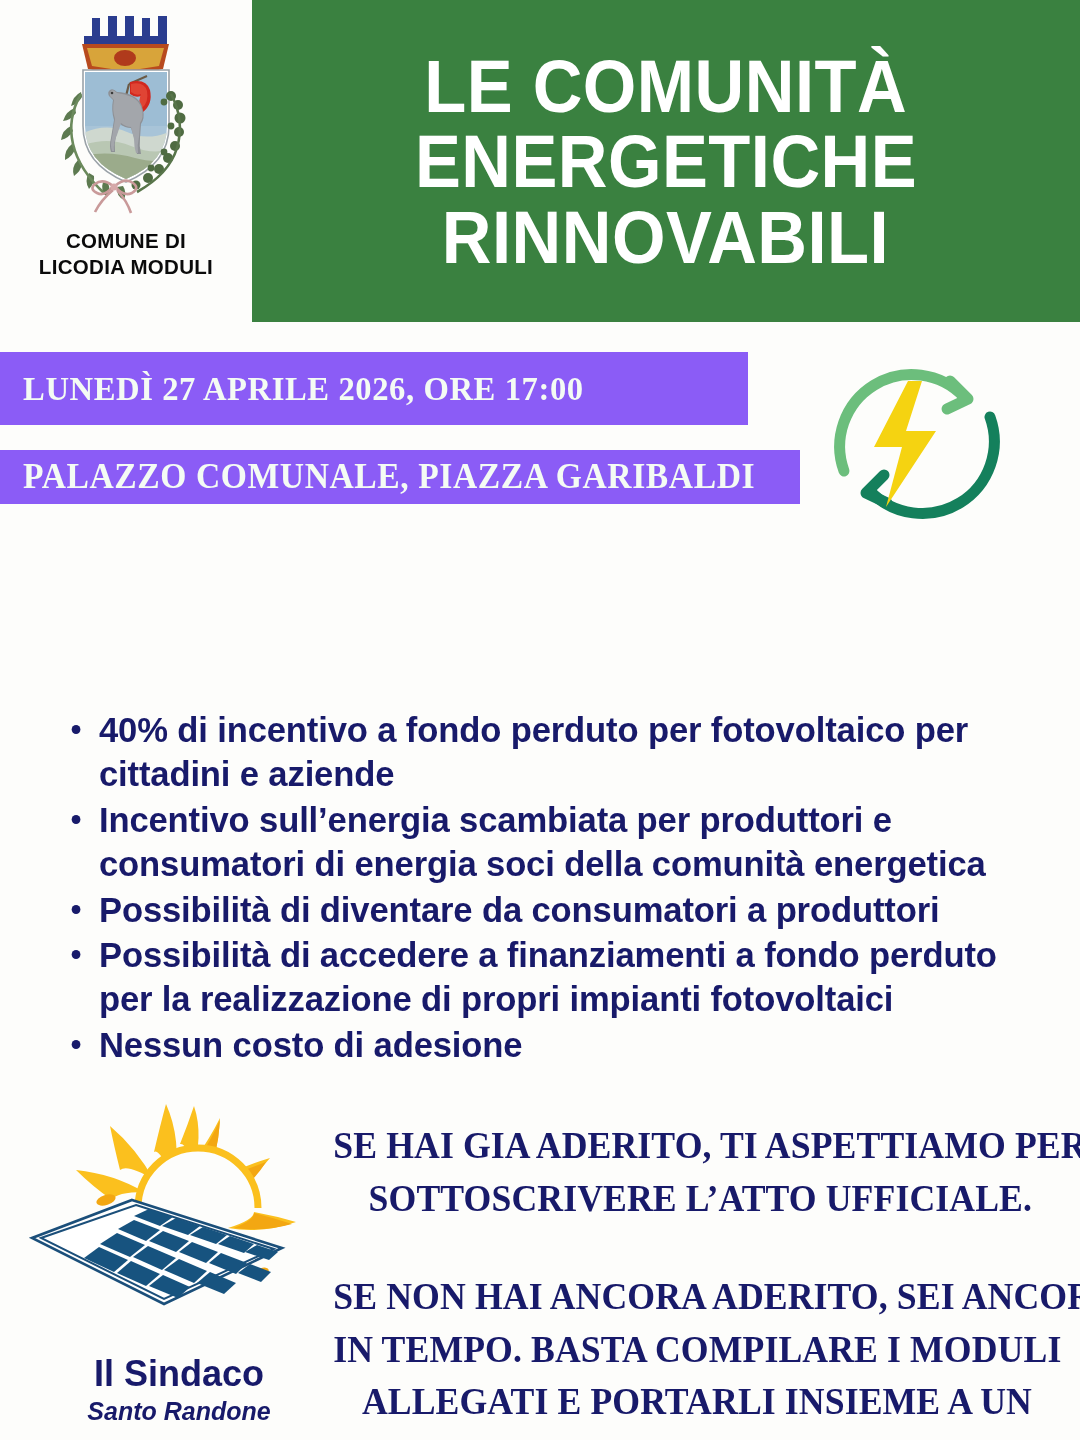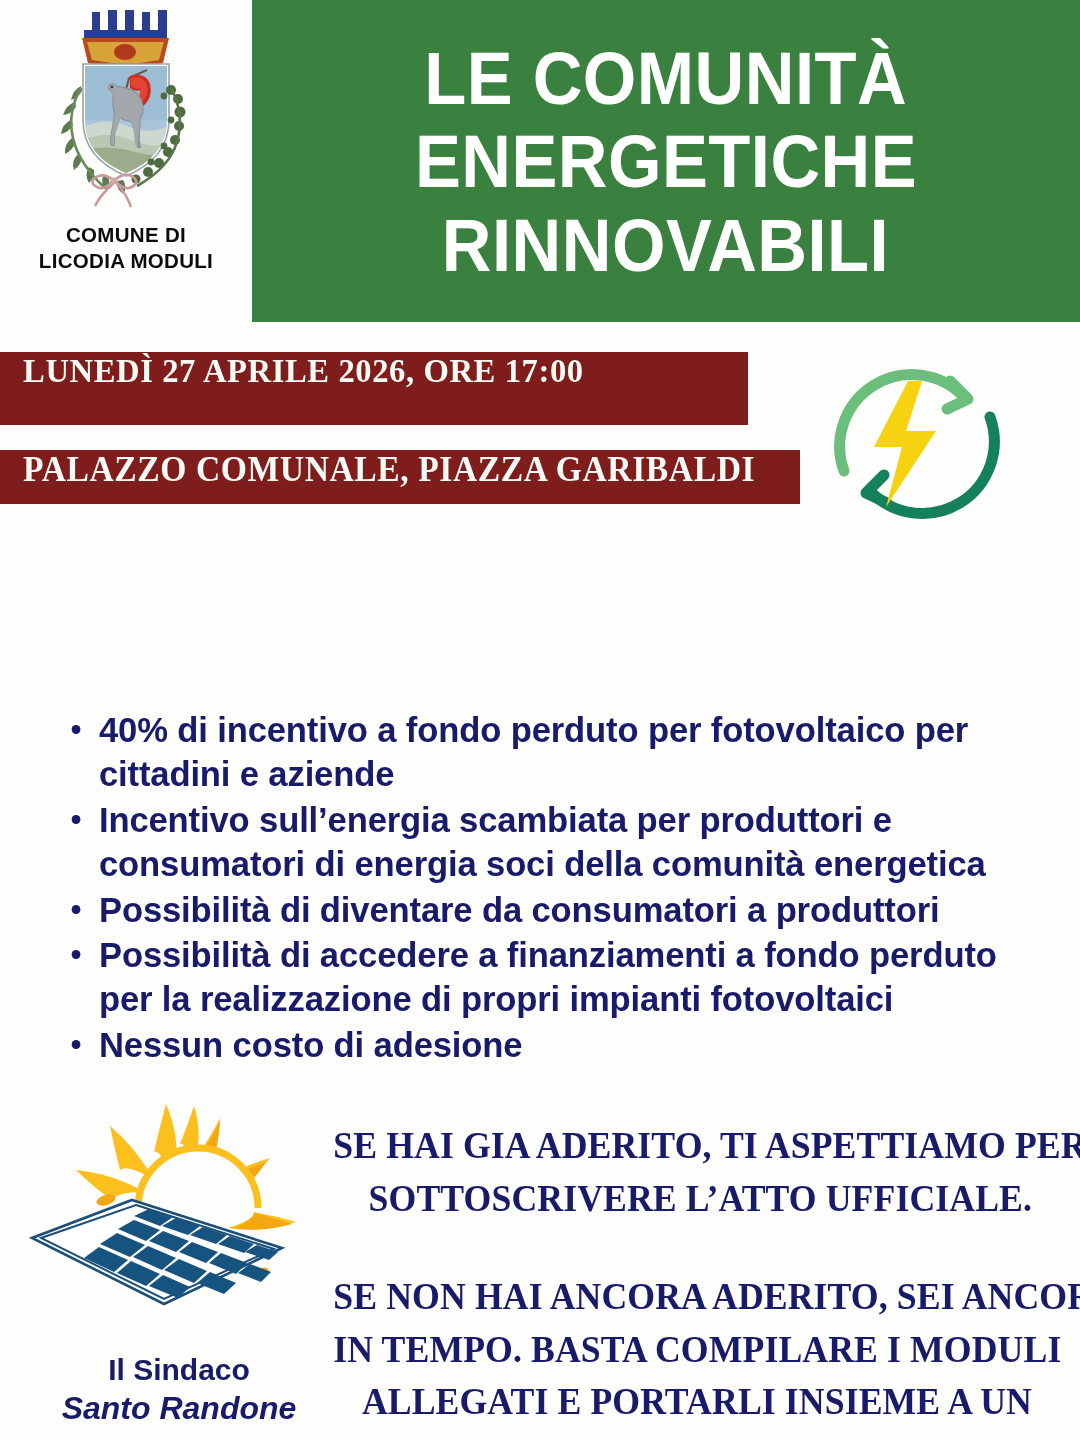--- a/index.html
+++ b/index.html
@@ -29,40 +29,40 @@
   .header-title {
     position: absolute;
     left: 252px;
     top: 12px;
     width: 828px;
     height: 300px;
     display: flex;
     flex-direction: column;
     align-items: center;
     justify-content: center;
-    gap: 10px;
+    gap: 2px;
   }
   .header-title .tline {
     color: #ffffff;
     font-family: "Liberation Sans Narrow", "Liberation Sans", sans-serif;
     font-weight: bold;
     font-size: 74px;
     line-height: 0.99;
     letter-spacing: 0.5px;
     transform: scaleX(0.93);
     transform-origin: center;
     white-space: nowrap;
     text-align: center;
   }
 
   
   .crest-wrap {
     position: absolute;
     left: 0px;
-    top: 0;
+    top: 6px;
     width: 252px;
     height: 300px;
   }
   .crest-svg {
     position: absolute;
     left: 50%;
     top: 0;
     transform: translateX(-50%);
   }
   .crest-caption {
@@ -75,22 +75,23 @@
     font-family: "Liberation Sans", sans-serif;
     font-weight: bold;
     font-size: 20.5px;
     line-height: 1.28;
     letter-spacing: 0.3px;
   }
 
   
   .band {
     position: absolute;
-    background: #7f1d1d;
+    background: #8b5cf6;
     display: flex;
+    align-items: center;
   }
   .band-date  { left: 0; top: 352px; width: 748px; height: 73px; }
   .band-place { left: 0; top: 450px; width: 800px; height: 54px; }
   .band span {
     color: #f4fbf4;
     font-family: "Liberation Serif", serif;
     font-weight: bold;
     font-size: 34px;
     letter-spacing: 0.6px;
     padding-left: 24px;
@@ -176,27 +177,27 @@
     position: absolute;
     left: 24px;
     top: 1352px;
     width: 310px;
     text-align: center;
     color: #181a6a;
     font-family: "Liberation Sans", sans-serif;
   }
   .mayor .m-role {
     font-weight: bold;
-    font-size: 30px;
+    font-size: 36px;
     line-height: 1.22;
   }
   .mayor .m-name {
     font-weight: bold;
     font-style: italic;
-    font-size: 32px;
+    font-size: 25px;
     line-height: 1.22;
   }
 
   
   .closing {
     position: absolute;
     left: 300px;
     top: 1112px;
     width: 740px;
     text-align: right;

